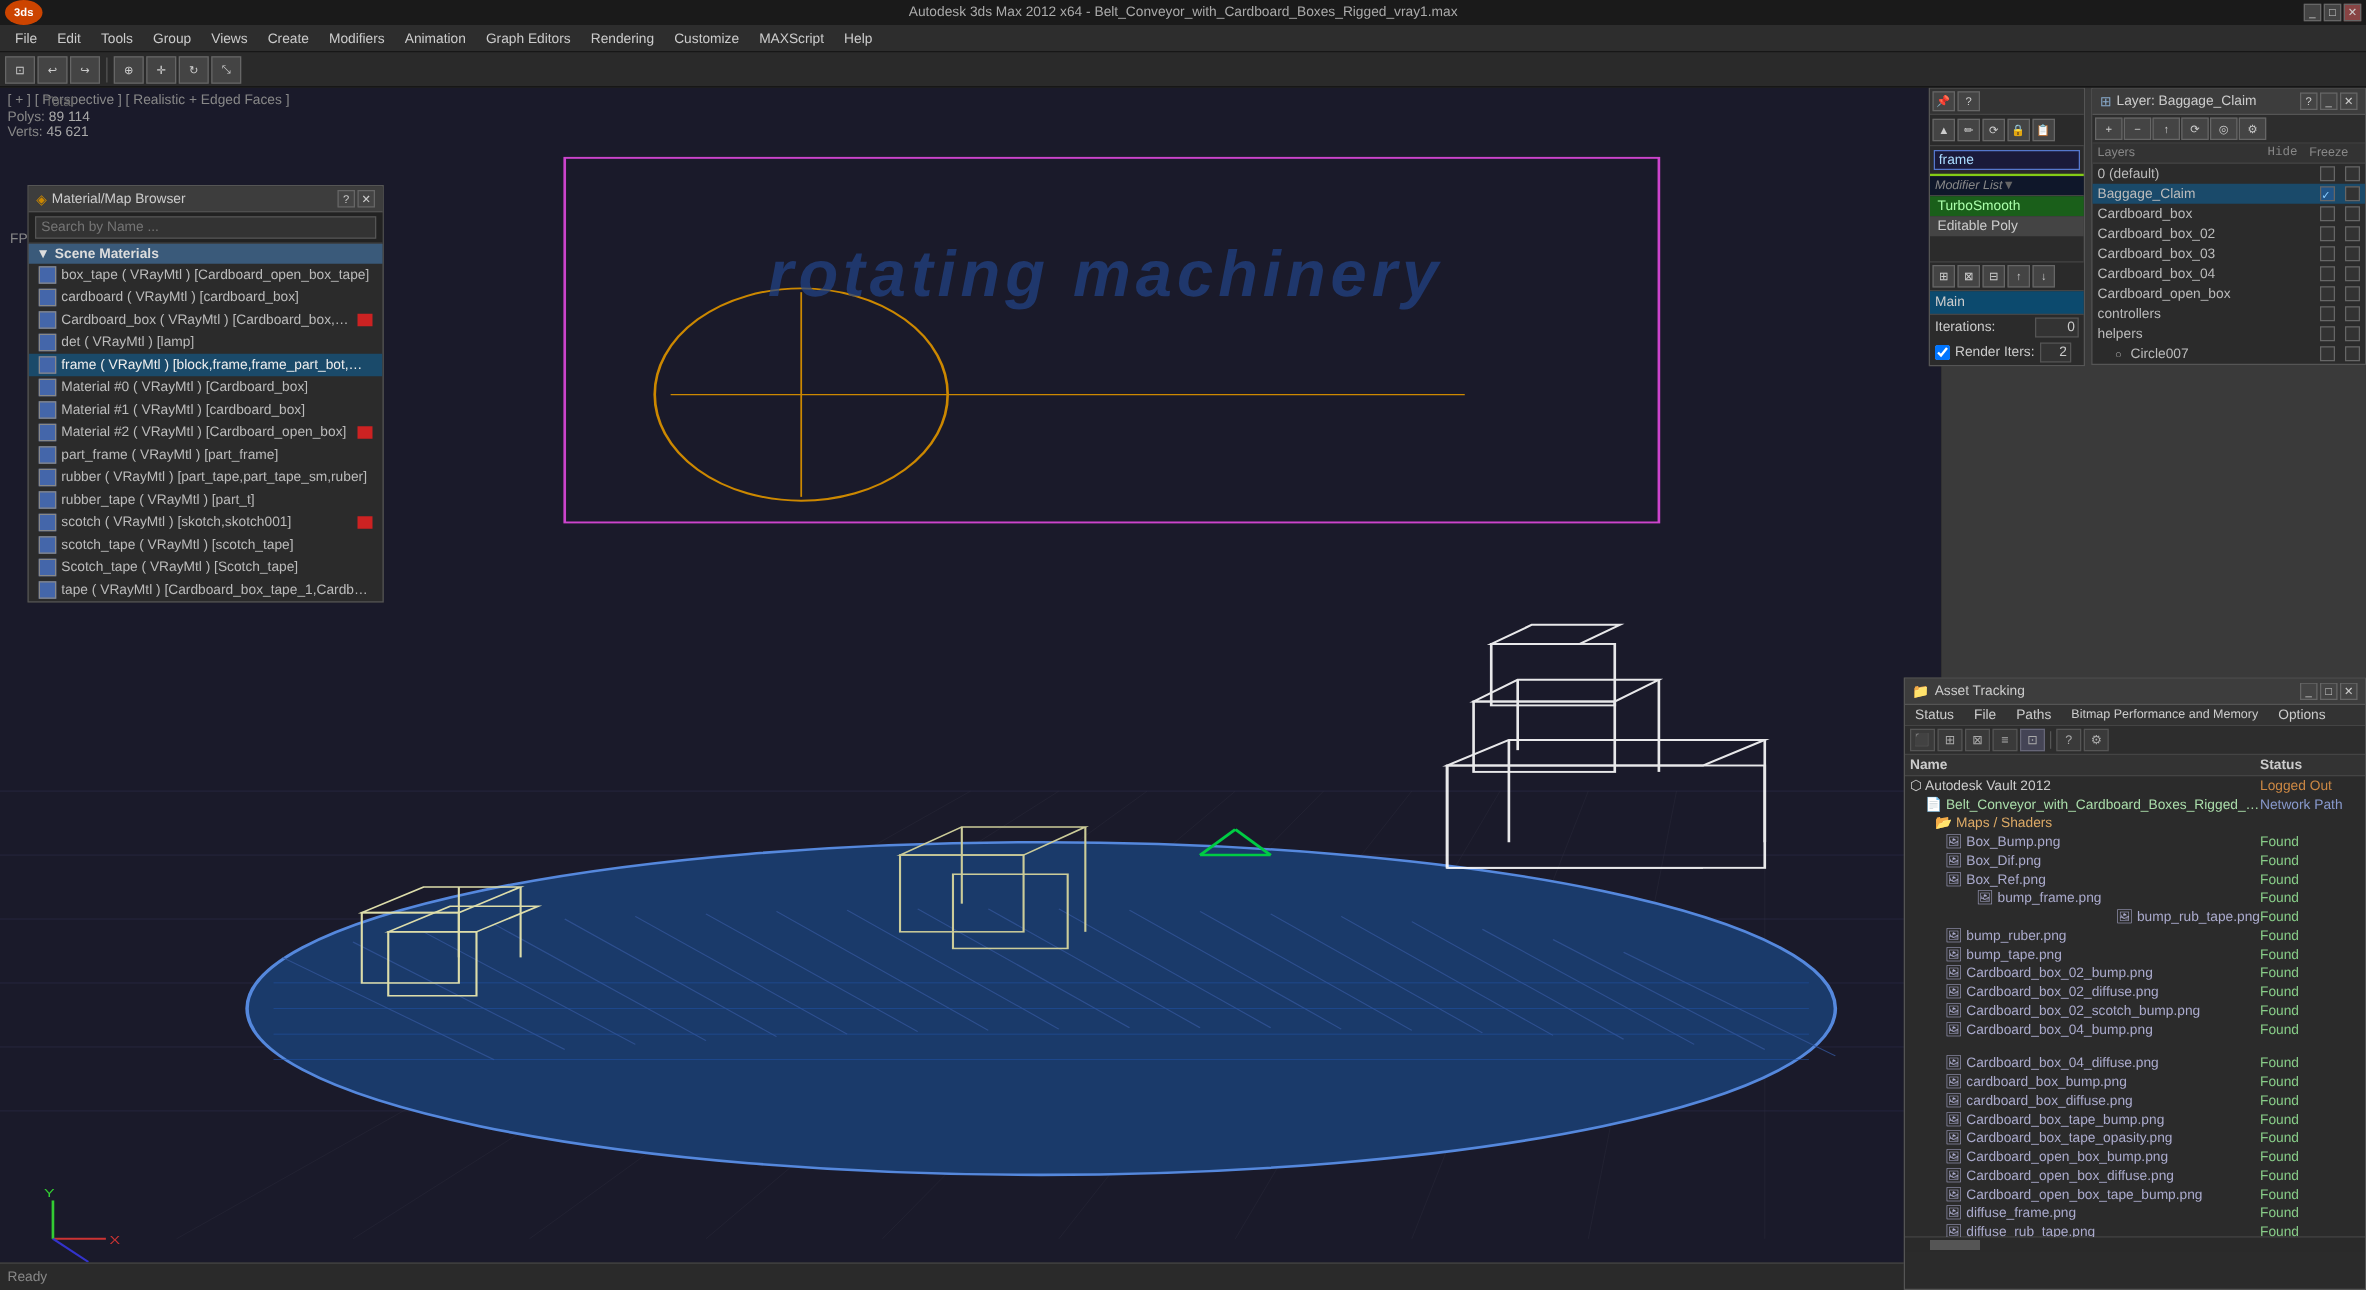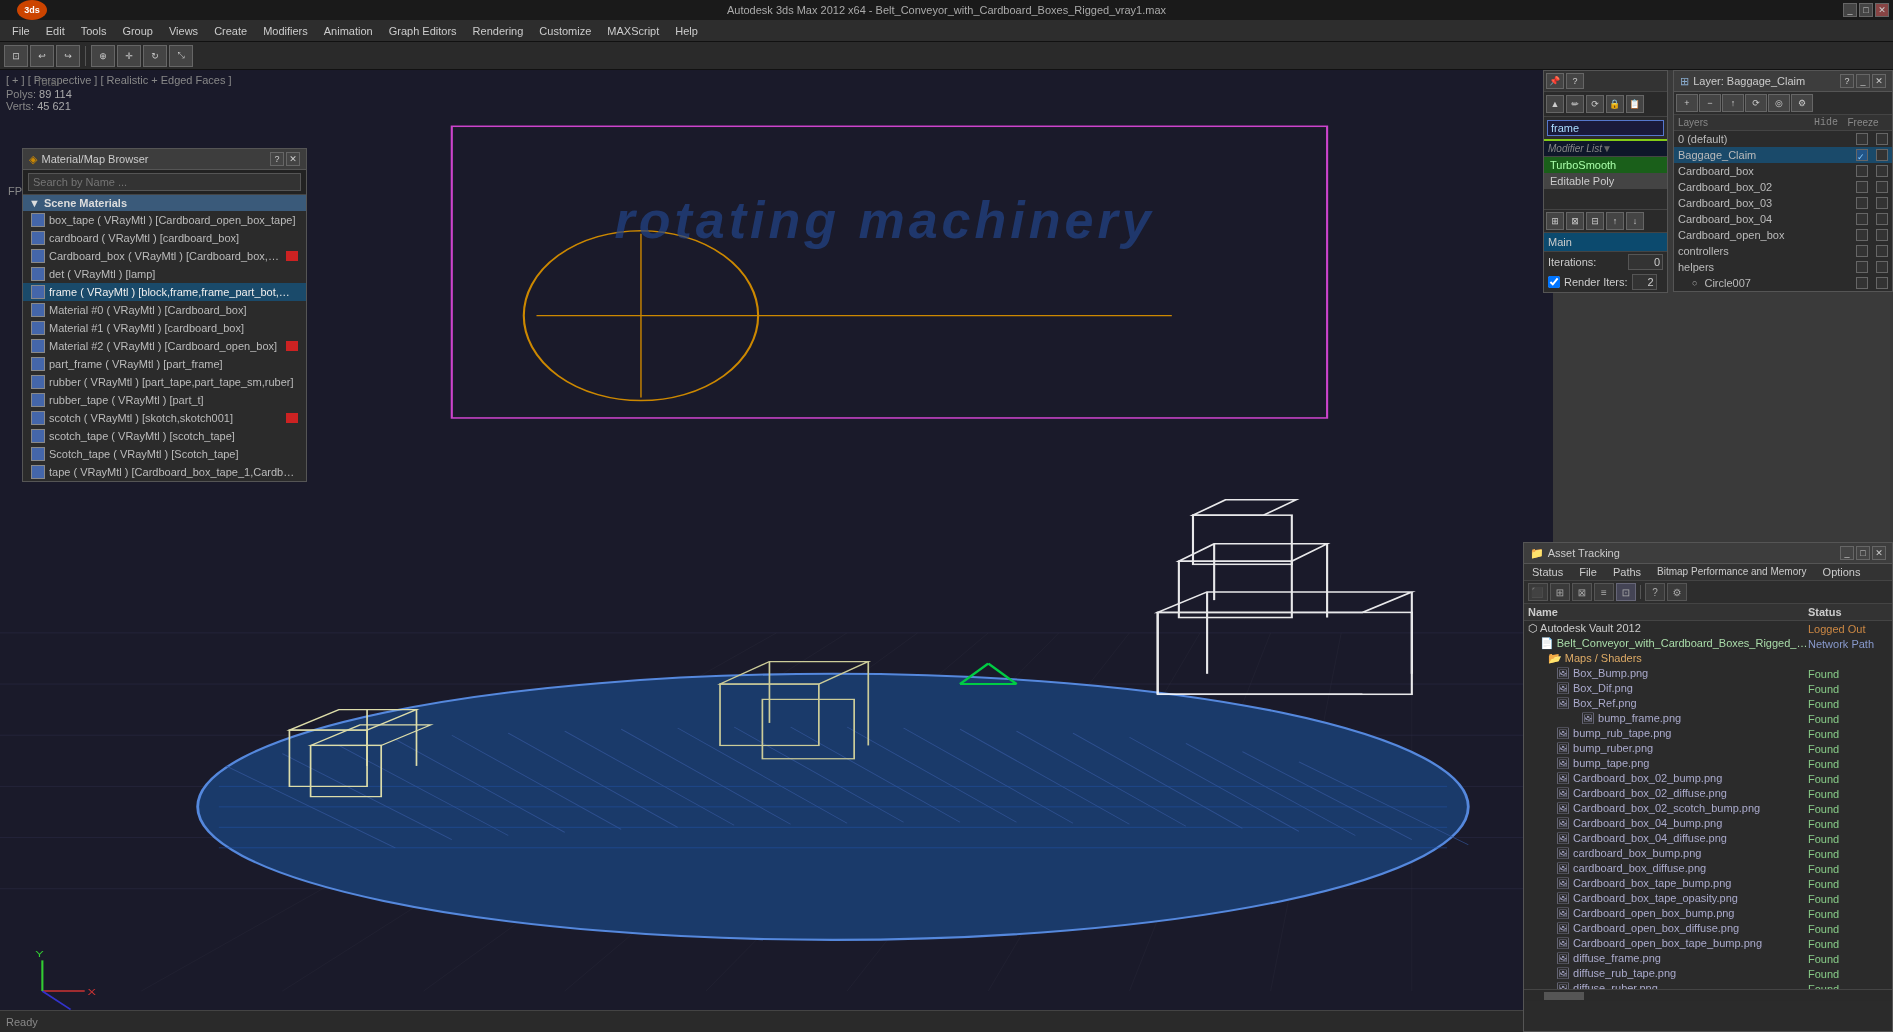--- a/index.html
+++ b/index.html
@@ -315,21 +315,21 @@
       align-items: center;
       padding: 0 6px;
       font-size: 11px;
       color: #888;
     }
   </style>
 </head>
 <body>
 
 <div class="title-bar">
-  <span style="position:absolute;left:17px;width:30px;height:20px;background:#cc4400;border-radius:50%;display:flex;align-items:center;justify-content:center;color:white;font-size:9px;font-weight:bold;">3ds</span>
+  <span style="position:absolute;left:4px;width:30px;height:20px;background:#cc4400;border-radius:50%;display:flex;align-items:center;justify-content:center;color:white;font-size:9px;font-weight:bold;">3ds</span>
   <span>Autodesk 3ds Max 2012 x64 - Belt_Conveyor_with_Cardboard_Boxes_Rigged_vray1.max</span>
   <div class="window-controls">
     <span class="win-btn">_</span>
     <span class="win-btn">□</span>
     <span class="win-btn" style="background:#884444;">✕</span>
   </div>
 </div>
 
 <div class="menu-bar">
   <span class="menu-item">File</span>
@@ -789,21 +789,21 @@
         </div>
         <div style="display: flex; align-items: center; padding: 1px 4px; font-size: 11px; color: rgb(170, 170, 204);">
           <div style="flex: 1 1 0%; overflow: hidden; text-overflow: ellipsis; white-space: nowrap; padding-left: 28px;">🖼 Box_Ref.png</div>
           <div style="width: 80px; font-size: 11px; flex-shrink: 0; color: rgb(136, 204, 136);">Found</div>
         </div>
         <div style="display: flex; align-items: center; padding: 1px 4px; font-size: 11px; color: rgb(170, 170, 204); margin-left: 25px;">
           <div style="flex: 1 1 0%; overflow: hidden; text-overflow: ellipsis; white-space: nowrap; padding-left: 28px;">🖼 bump_frame.png</div>
           <div style="width: 80px; font-size: 11px; flex-shrink: 0; color: rgb(136, 204, 136);">Found</div>
         </div>
         <div style="display: flex; align-items: center; padding: 1px 4px; font-size: 11px; color: rgb(170, 170, 204);">
-          <div style="flex: 1 1 0%; overflow: hidden; text-overflow: ellipsis; white-space: nowrap; padding-left: 28px;">🖼 bump_rub_tape.png</div>
+          <div style="flex: 1 1 0%; overflow: hidden; text-overflow: ellipsis; white-space: nowrap; padding-left: 28px; text-align: right;">🖼 bump_rub_tape.png</div>
           <div style="width: 80px; font-size: 11px; flex-shrink: 0; color: rgb(136, 204, 136);">Found</div>
         </div>
         <div style="display: flex; align-items: center; padding: 1px 4px; font-size: 11px; color: rgb(170, 170, 204); gap: 16px;">
           <div style="flex: 1 1 0%; overflow: hidden; text-overflow: ellipsis; white-space: nowrap; padding-left: 28px;">🖼 bump_ruber.png</div>
           <div style="width: 80px; font-size: 11px; flex-shrink: 0; color: rgb(136, 204, 136);">Found</div>
         </div>
         <div style="display: flex; align-items: center; padding: 1px 4px; font-size: 11px; color: rgb(170, 170, 204);">
           <div style="flex: 1 1 0%; overflow: hidden; text-overflow: ellipsis; white-space: nowrap; padding-left: 28px;">🖼 bump_tape.png</div>
           <div style="width: 80px; font-size: 11px; flex-shrink: 0; color: rgb(136, 204, 136);">Found</div>
         </div>
@@ -816,21 +816,21 @@
           <div style="width: 80px; font-size: 11px; flex-shrink: 0; color: rgb(136, 204, 136);">Found</div>
         </div>
         <div style="display: flex; align-items: center; padding: 1px 4px; font-size: 11px; color: rgb(170, 170, 204);">
           <div style="flex: 1 1 0%; overflow: hidden; text-overflow: ellipsis; white-space: nowrap; padding-left: 28px;">🖼 Cardboard_box_02_scotch_bump.png</div>
           <div style="width: 80px; font-size: 11px; flex-shrink: 0; color: rgb(136, 204, 136);">Found</div>
         </div>
         <div style="display: flex; align-items: center; padding: 1px 4px; font-size: 11px; color: rgb(170, 170, 204);">
           <div style="flex: 1 1 0%; overflow: hidden; text-overflow: ellipsis; white-space: nowrap; padding-left: 28px;">🖼 Cardboard_box_04_bump.png</div>
           <div style="width: 80px; font-size: 11px; flex-shrink: 0; color: rgb(136, 204, 136);">Found</div>
         </div>
-        <div style="display: flex; align-items: center; padding: 1px 4px; font-size: 11px; color: rgb(170, 170, 204);">
+        <div style="display: flex; align-items: center; padding: 1px 4px; font-size: 11px; color: rgb(170, 170, 204); margin-top: 12px;">
           <div style="flex: 1 1 0%; overflow: hidden; text-overflow: ellipsis; white-space: nowrap; padding-left: 28px;">🖼 Cardboard_box_04_diffuse.png</div>
           <div style="width: 80px; font-size: 11px; flex-shrink: 0; color: rgb(136, 204, 136);">Found</div>
         </div>
         <div style="display: flex; align-items: center; padding: 1px 4px; font-size: 11px; color: rgb(170, 170, 204);">
           <div style="flex: 1 1 0%; overflow: hidden; text-overflow: ellipsis; white-space: nowrap; padding-left: 28px;">🖼 cardboard_box_bump.png</div>
           <div style="width: 80px; font-size: 11px; flex-shrink: 0; color: rgb(136, 204, 136);">Found</div>
         </div>
         <div style="display: flex; align-items: center; padding: 1px 4px; font-size: 11px; color: rgb(170, 170, 204);">
           <div style="flex: 1 1 0%; overflow: hidden; text-overflow: ellipsis; white-space: nowrap; padding-left: 28px;">🖼 cardboard_box_diffuse.png</div>
           <div style="width: 80px; font-size: 11px; flex-shrink: 0; color: rgb(136, 204, 136);">Found</div>

